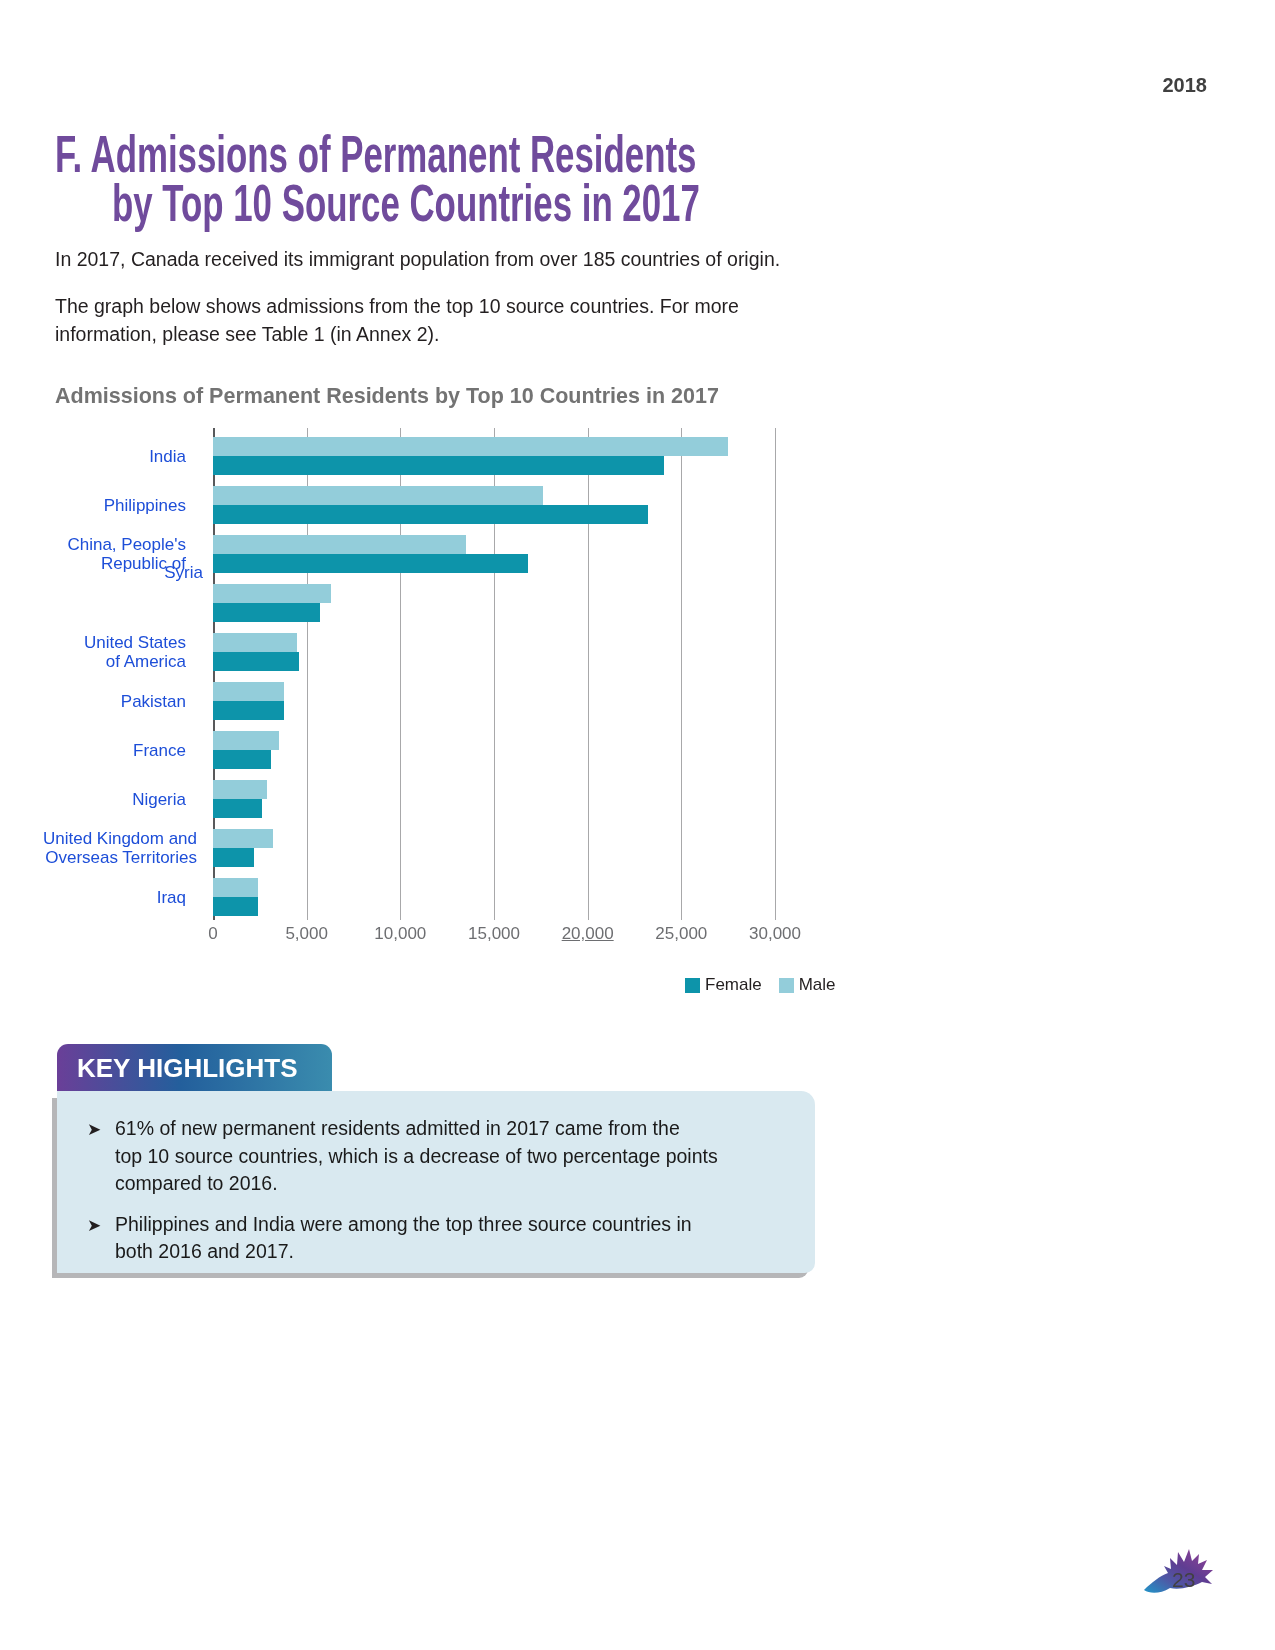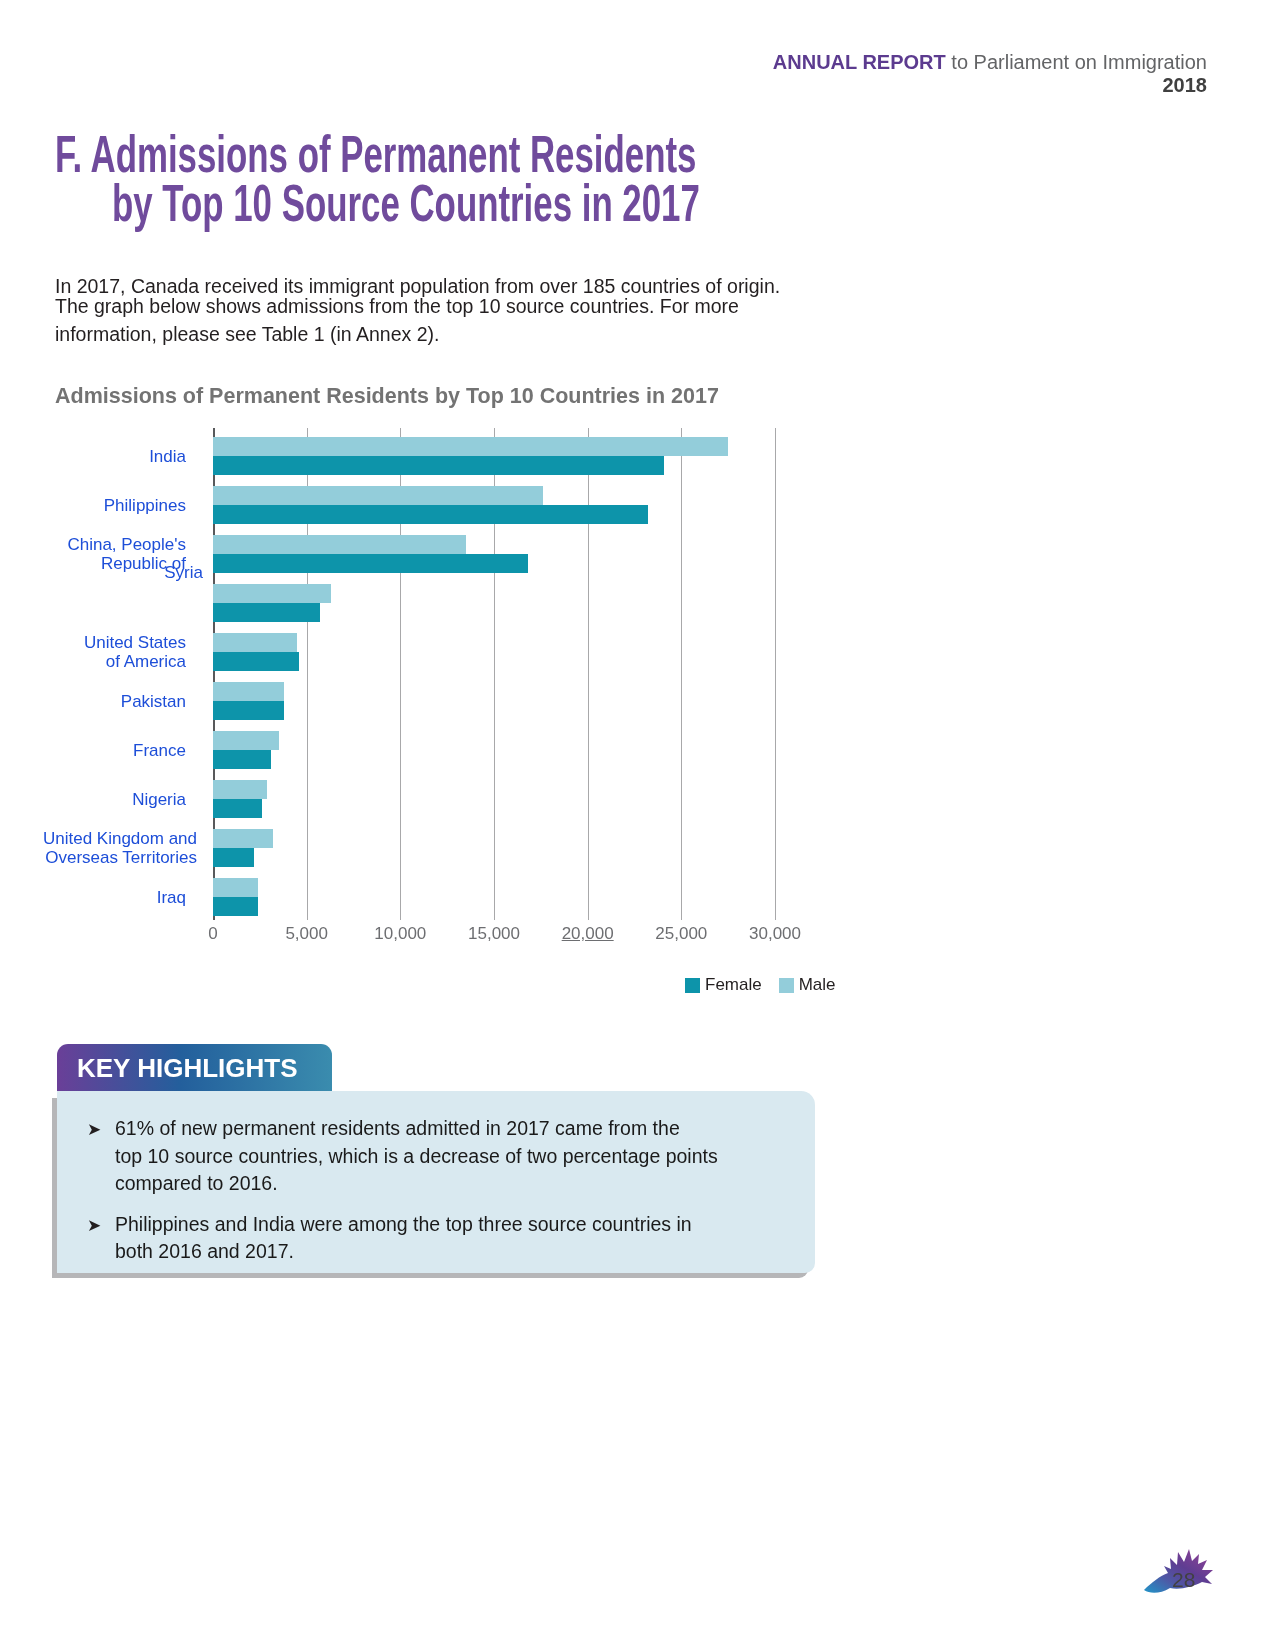--- a/index.html
+++ b/index.html
@@ -12,21 +12,21 @@
   
   .hdr{right:68px;top:50px;text-align:right;font-size:20px;color:#636466;line-height:24px;}
   .hdr b{color:#5c3b8f;}
   .hdr-year{right:68px;top:74px;text-align:right;font-size:20px;font-weight:bold;color:#404040;}
   
   .title-wrap{left:55px;top:130px;width:1030px;transform:scaleX(0.67);transform-origin:0 0;
     color:#704b9c;font-weight:bold;font-size:52px;line-height:49px;white-space:nowrap;}
   .title-line2{text-indent:85px;}
   
   .para{left:55px;color:#231f20;font-size:19.5px;line-height:27.5px;white-space:pre-line;width:780px;}
-  .p1{top:246px;margin-top:27px;}
+  .p1{top:246px;}
   .p2{top:293px;}
   
   .chart-title{left:55px;top:384px;font-size:21.5px;font-weight:bold;color:#737373;}
   .cat-label{display:flex;align-items:center;justify-content:flex-end;text-align:right;
     left:0;width:199px;height:50px;padding-right:13px;box-sizing:border-box;
     font-size:17px;line-height:19px;color:#1d4ed8;white-space:pre-line;}
   .gridline{width:1px;background:#a8a8aa;}
   .axisline{width:2px;background:#58595b;}
   .bar{height:19px;}
   .tick{font-size:17px;color:#6d6e71;text-align:center;width:70px;margin-left:-35px;}
@@ -46,23 +46,20 @@
   
   .footer-text{top:1573px;right:150px;font-size:20px;color:#58595b;}
   .page-num{left:1172px;top:1568px;font-size:21px;color:#414042;}
   .leaf{left:1140px;top:1532px;}
 </style>
 </head>
 <body>
 
 <div class="page">
 
-  <div class="abs hdr">
-    <b>ANNUAL REPORT</b><span> to Parliament on Immigration</span>
-  </div>
   <div class="abs hdr-year">2018</div>
 
   <div class="abs title-wrap">
     <div class="title-line1">F. Admissions of Permanent Residents</div>
     <div class="title-line2">by Top 10 Source Countries in 2017</div>
   </div>
 
   <div class="abs para p1">In 2017, Canada received its immigrant population from over 185 countries of origin.</div>
   <div class="abs para p2">The graph below shows admissions from the top 10 source countries. For more
 information, please see Table 1 (in Annex 2).</div>
@@ -152,15 +149,15 @@
       L 30 26 L 37 33
       L 38 20 L 44 30
       L 49 17 L 52 29
       L 59 22 L 58 32
       L 67 28 L 62 38
       L 73 38 L 65 45
       L 72 52 L 62 50
       C 52 55, 40 58, 30 56
       C 20 62, 10 62, 4 58 Z"></path>
   </svg>
-  <div class="abs page-num">28</div>
+  <div class="abs page-num">23</div>
 
 </div>
 
 </body></html>

